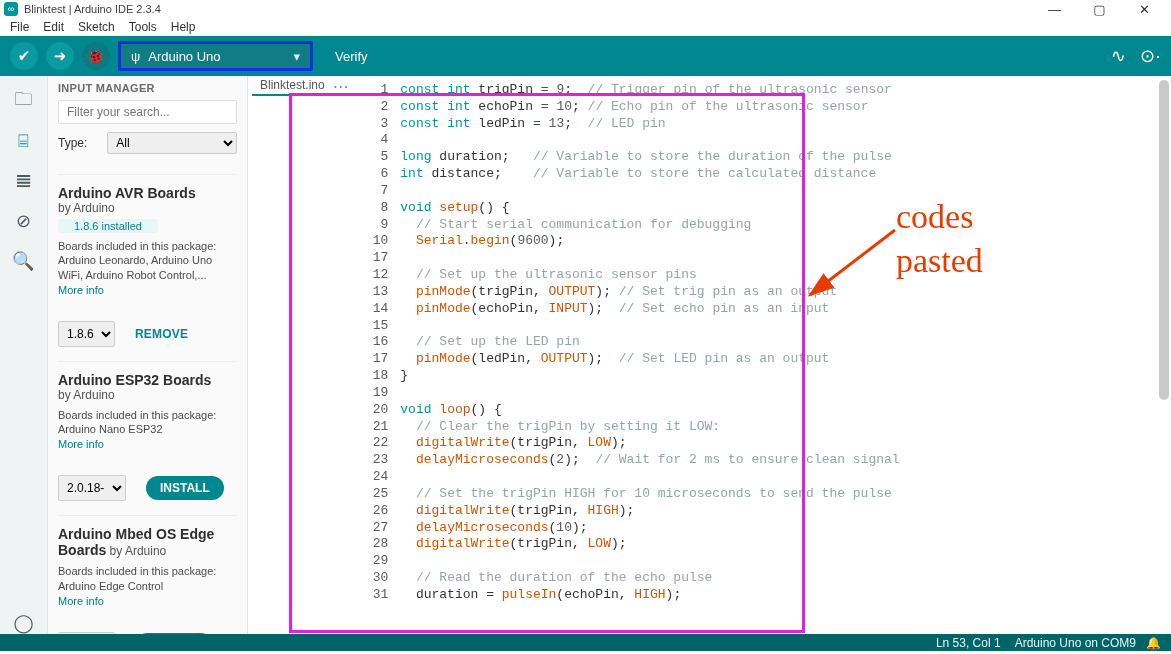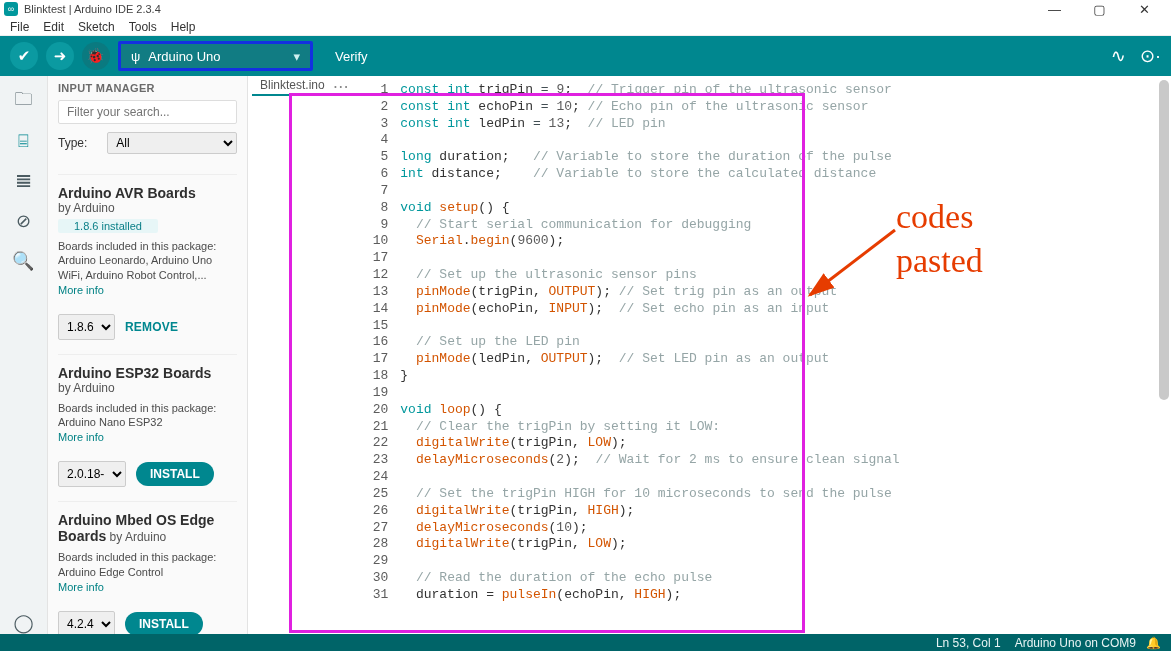--- a/index.html
+++ b/index.html
@@ -93,21 +93,21 @@
     width:100%; height:24px; border:1px solid #ddd; border-radius:2px; padding:0 8px; font-size:12px; color:#888; margin-bottom:8px;
   }
   .typerow{display:flex;align-items:center;gap:20px;margin-bottom:20px;}
   .typerow select{flex:1;height:22px;border:1px solid #ccc;border-radius:2px;font-size:12px;padding:0 4px;}
   .pkg { border-top:1px solid #eee; padding:10px 0 14px 0;}
   .pkg .name{font-weight:700;font-size:14px;color:#2f2f2f;}
   .pkg .author{font-size:12px;color:#555;}
   .pkg .badge{display:inline-block;background:#e7f6f7;color:#0a7f87;font-size:11px;padding:1px 16px;border-radius:2px;margin-top:4px;}
   .pkg .desc{font-size:11px;color:#4b4b4b;margin-top:6px;line-height:1.3;}
   .pkg .more{color:#008184;font-size:11px;cursor:pointer;margin-top:2px;display:inline-block;}
-  .pkg .row{display:flex;align-items:center;gap:10px;margin-top:17px;}
+  .pkg .row{display:flex;align-items:center;gap:20px;margin-top:24px;}
   .pkg select{height:26px;border:1px solid #ccc;border-radius:2px;font-size:12px;padding:0 4px;}
   .pkg .remove{color:#00878F;font-weight:700;cursor:pointer;font-size:12px;letter-spacing:.2px;}
   .pkg .install{background:#00878F;color:#fff;border:none;border-radius:14px;padding:5px 14px;font-weight:700;font-size:12px;cursor:pointer;}
   .editor {
     flex:1;
     display:flex;
     flex-direction:row;
     background:#fff;
     position:relative;
   }

